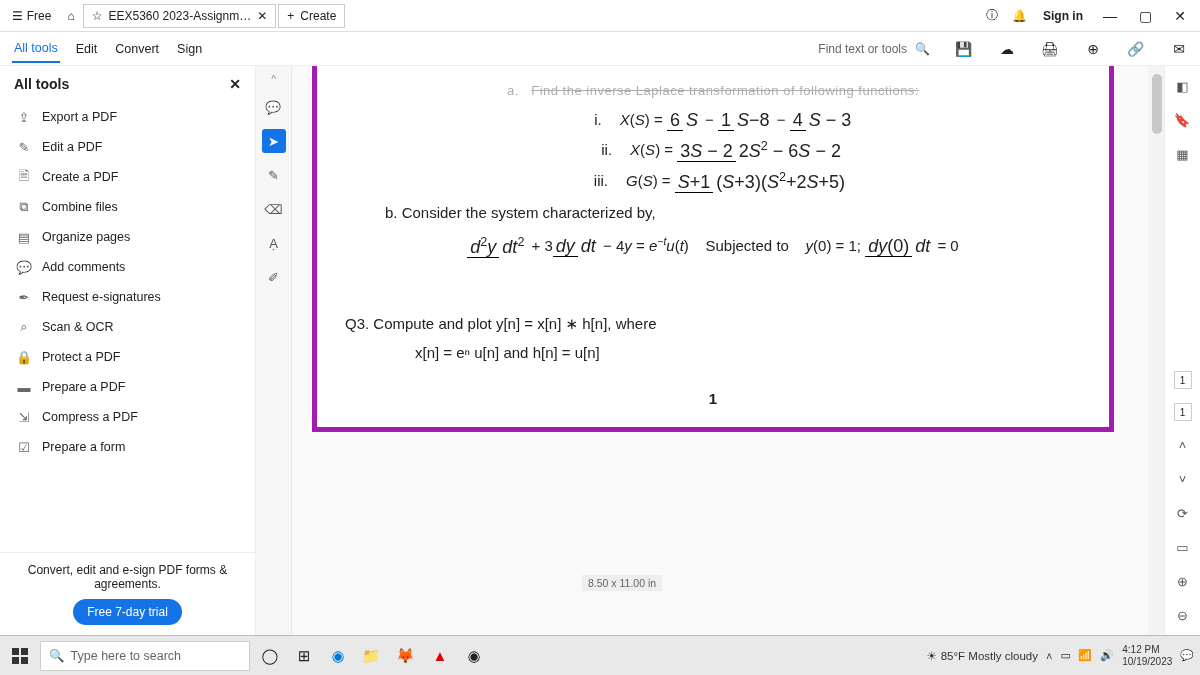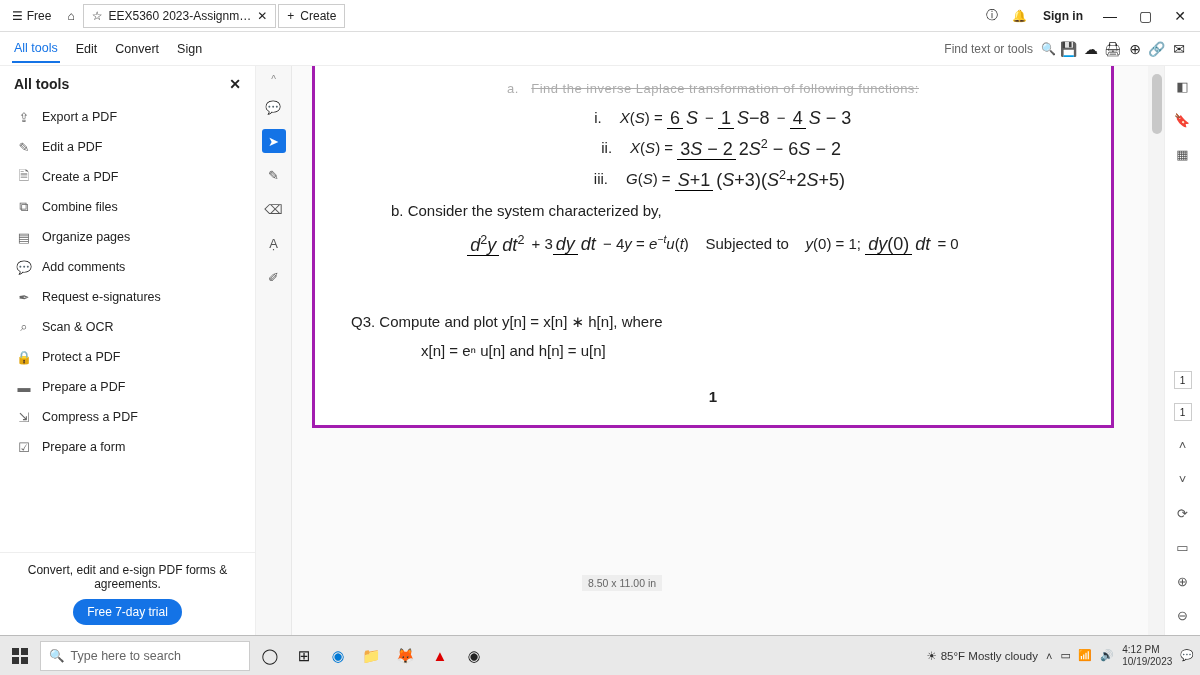--- a/index.html
+++ b/index.html
@@ -7,36 +7,36 @@
 .titlebar{height:32px;display:flex;align-items:center;border-bottom:1px solid #ddd;padding:0 4px;gap:2px}
 .tb-btn{padding:4px 8px;display:flex;align-items:center;gap:4px;font-size:12px;cursor:pointer}
 .tb-btn.icon{padding:4px 6px}
 .tab{border:1px solid #ccc;padding:4px 8px;display:flex;align-items:center;gap:6px;font-size:12px;background:#fff}
 .tab.add{border:1px solid #ccc;padding:4px 8px}
 .spacer{flex:1}
 .winctl{padding:4px 10px;font-size:14px}
 .toolbar{height:34px;display:flex;align-items:center;padding:0 12px;gap:14px;border-bottom:1px solid #eee}
 .tool-tab{font-size:12.5px;padding:6px 2px;cursor:pointer}
 .tool-tab.active{border-bottom:2px solid #1473e6;color:#1473e6}
-.tool-right{margin-left:auto;display:flex;align-items:center;gap:4px}
+.tool-right{margin-left:auto;display:flex;align-items:center;gap:25px}
 .find{font-size:12px;color:#666;display:flex;align-items:center;gap:4px}
 .tool-icon{width:18px;height:18px;display:inline-flex;align-items:center;justify-content:center;font-size:14px}
 .body-row{display:flex;height:calc(100% - 32px - 34px - 40px)}
 .sidebar{width:256px;border-right:1px solid #eee;display:flex;flex-direction:column;position:relative}
 .sb-head{display:flex;align-items:center;justify-content:space-between;padding:10px 14px;font-weight:600;font-size:14px}
 .sb-list{flex:1;overflow-y:auto;padding:0 10px}
 .sb-item{display:flex;align-items:center;gap:10px;padding:7px 6px;font-size:12.5px;cursor:pointer;border-radius:4px}
 .sb-icon{width:16px;height:16px;display:inline-flex;align-items:center;justify-content:center;color:#666;font-size:13px}
 .sb-promo{border-top:1px solid #eee;padding:10px 14px;text-align:center;font-size:12px}
 .trial-btn{background:#1473e6;color:#fff;border:none;padding:6px 14px;border-radius:14px;font-size:12px;margin-top:8px;cursor:pointer}
 .vtoolbar{width:36px;background:#f7f7f7;border-right:1px solid #e8e8e8;display:flex;flex-direction:column;align-items:center;padding:8px 0;gap:10px}
 .vt-btn{width:24px;height:24px;display:flex;align-items:center;justify-content:center;font-size:13px;color:#555;cursor:pointer;border-radius:3px}
 .vt-btn.active{background:#1473e6;color:#fff}
 .doc-area{flex:1;position:relative;background:#fafafa;overflow:hidden}
-.page{position:absolute;left:20px;top:-10px;right:50px;background:#fff;border:3px solid #a21caf;padding:18px 36px 60px;font-family:"Times New Roman",serif;font-size:15px;line-height:1.9}
+.page{position:absolute;left:20px;top:-10px;right:50px;background:#fff;border:5px solid #a21caf;padding:18px 28px 60px;font-family:"Times New Roman",serif;font-size:15px;line-height:1.9}
 .partial{color:#333;font-size:15px}
 .eqrow{display:flex;align-items:center;gap:18px;margin:2px 0;justify-content:center}
 .eqnum{width:30px;text-align:right}
 .frac{display:inline-block;text-align:center;vertical-align:middle;font-size:18px;line-height:1.1}
 .frac .n{border-bottom:1px solid #000;padding:0 3px}
 .frac .d{padding:0 3px}
 .indent{margin-left:40px}
 .q3{margin-top:50px}
 .pagenum{position:absolute;bottom:14px;left:50%;transform:translateX(-50%);font-weight:600}
 .doc-scroll{position:absolute;right:0;top:0;bottom:0;width:16px;background:#f4f4f4}

